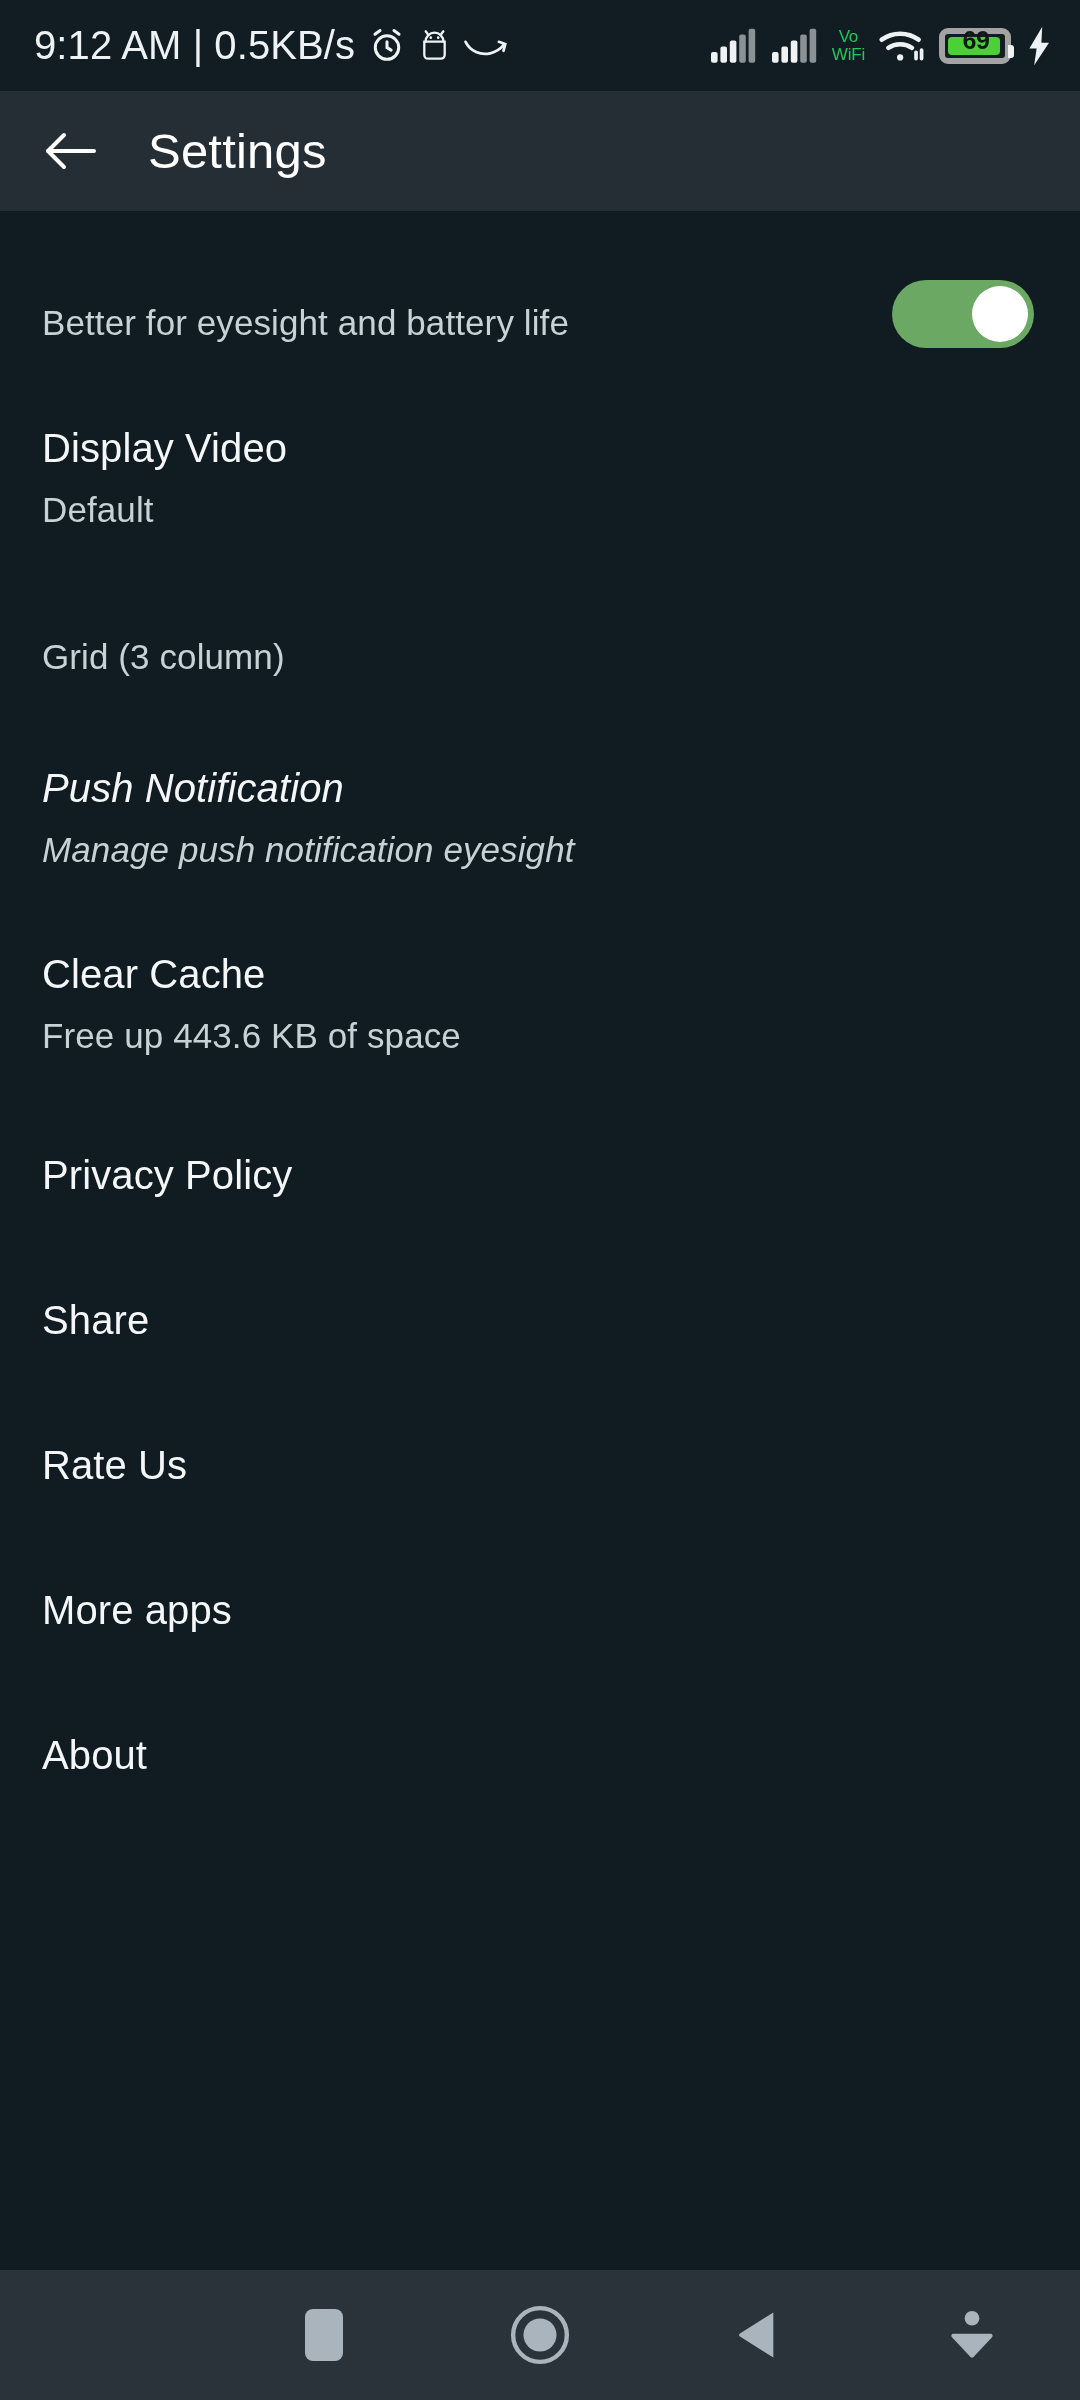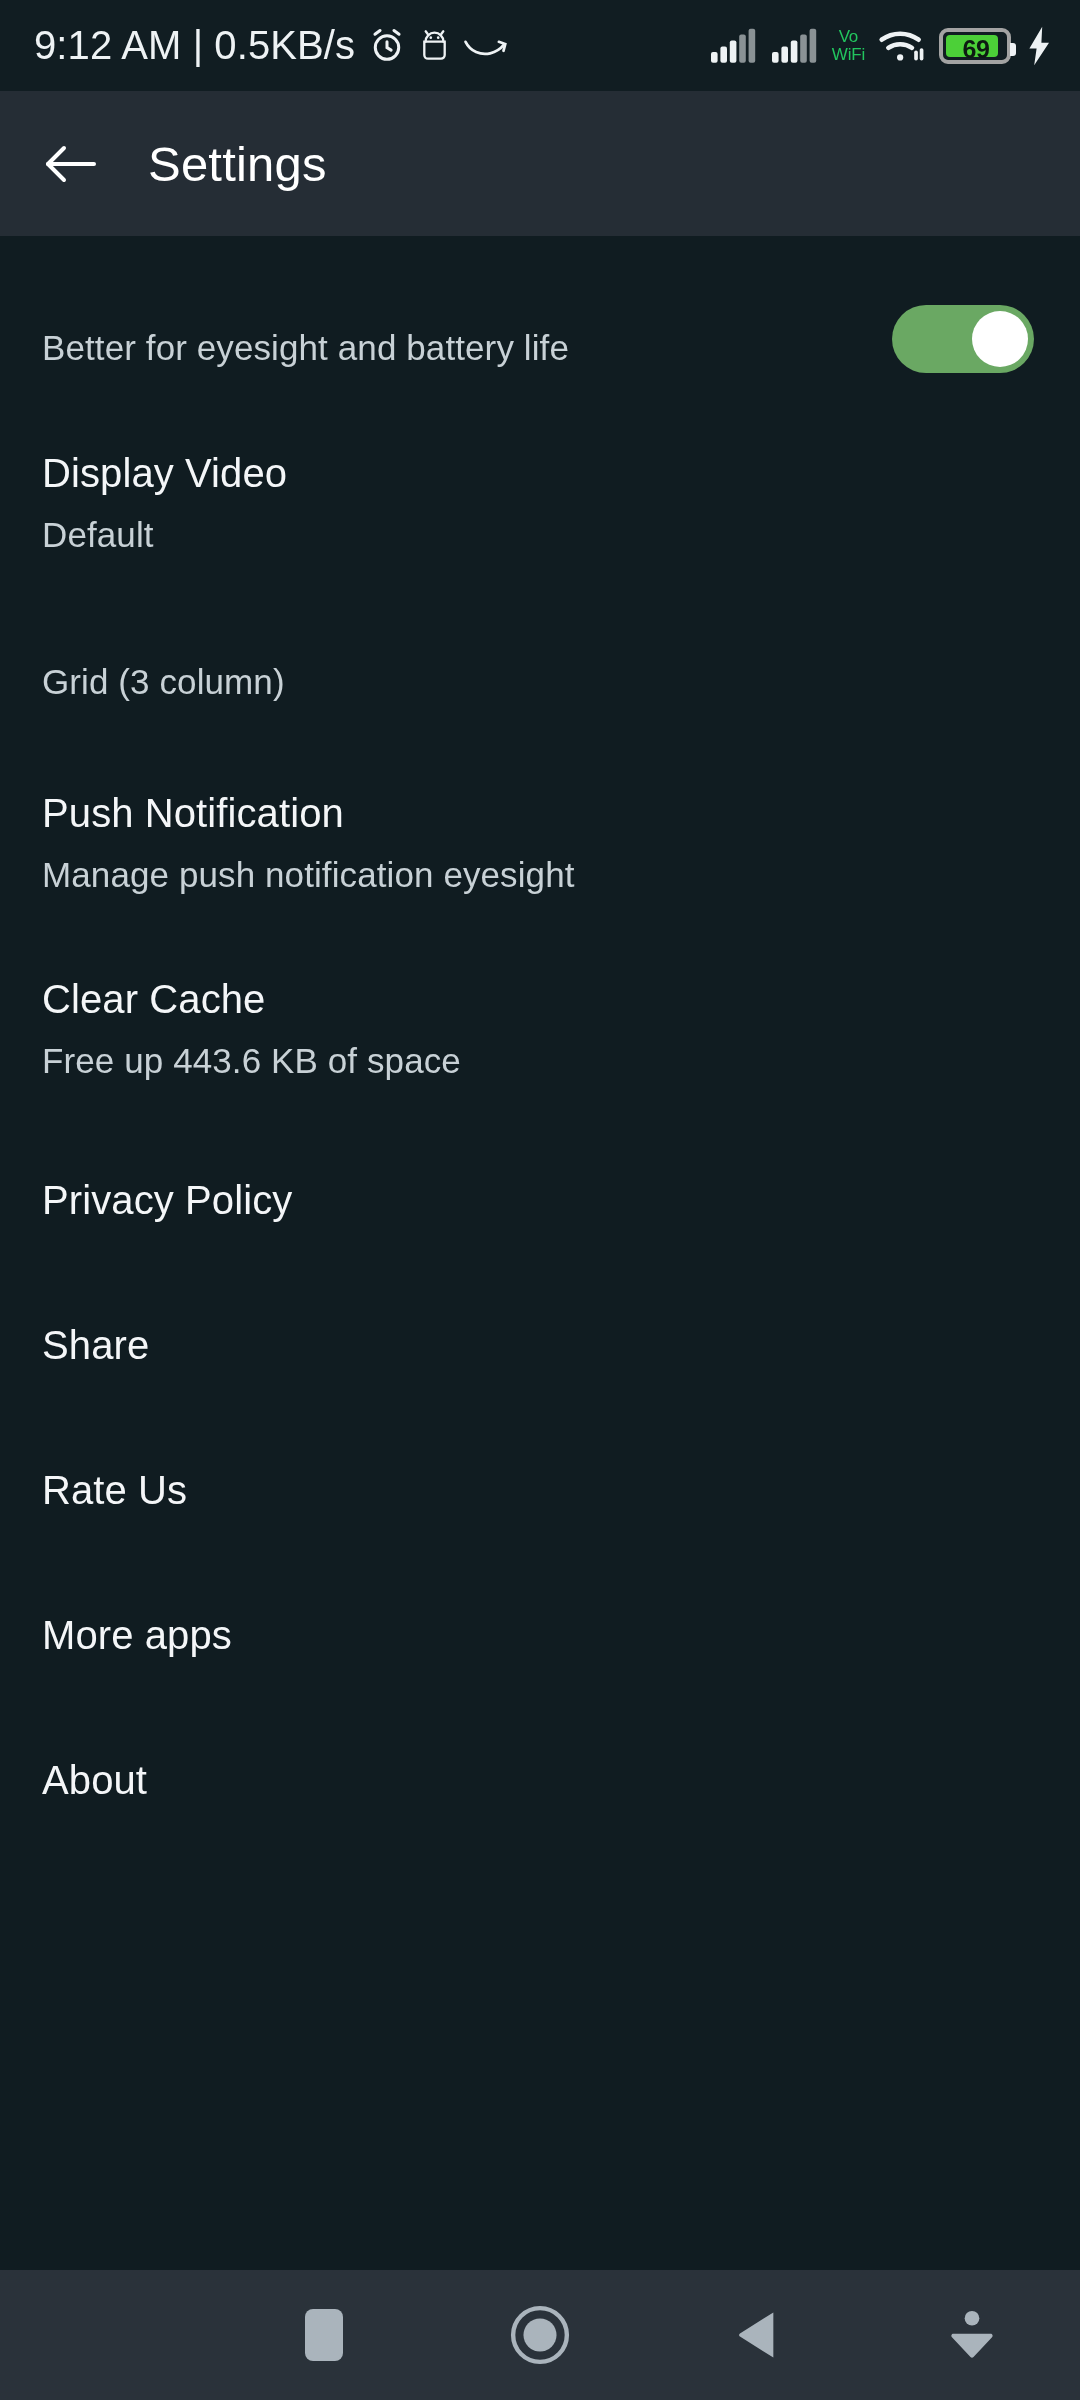--- a/index.html
+++ b/index.html
@@ -51,23 +51,23 @@
     font-size:17px;
     line-height:1.03;
     text-align:center;
     font-weight:500;
     letter-spacing:-.2px;
   }
 
   .battery {
     position:relative;
     width:72px; height:36px;
-    border:4px solid #a3a3a3;
+    border:6px solid #a3a3a3;
     border-radius:9px;
-    display:flex; align-items:flex-start; justify-content:center;
+    display:flex; align-items:flex-end; justify-content:center;
     padding:3px;
   }
   .battery::after {
     content:"";
     position:absolute; right:-9px; top:11px;
     width:6px; height:13px;
     background:#eef2f4;
     border-radius:0 3px 3px 0;
   }
   .battery-fill {
@@ -82,21 +82,21 @@
     font-size:25px;
     font-weight:700;
     letter-spacing:-.5px;
     z-index:2;
     padding-left:2px;
   }
   .icon-bolt { width:30px; height:40px; display:block; }
 
   
   .app-bar {
-    height:145px;
+    height:120px;
     background:#252d35;
     display:flex; align-items:center;
     padding-left:42px;
     gap:50px;
     flex:0 0 auto;
   }
   .back-btn {
     width:56px; height:56px;
     display:flex; align-items:center; justify-content:center;
     cursor:pointer;
@@ -136,21 +136,21 @@
     font-size:35px;
     letter-spacing:.1px;
     line-height:1.16;
     margin-top:19px;
   }
 
   
   .r-dark   { margin-top:66px; }
   .r-video  { margin-top:74px; }
   .r-cat    { margin-top:80px; }
-  .r-push   { margin-top:80px; }
+  .r-push   { margin-top:80px;font-style:italic; }
   .r-cache  { margin-top:80px; }
   .r-privacy{ margin-top:81px; }
   .r-share  { margin-top:71px; }
   .r-rate   { margin-top:71px; }
   .r-more   { margin-top:71px; }
   .r-about  { margin-top:71px; }
 
   
   .toggle {
     position:relative;

